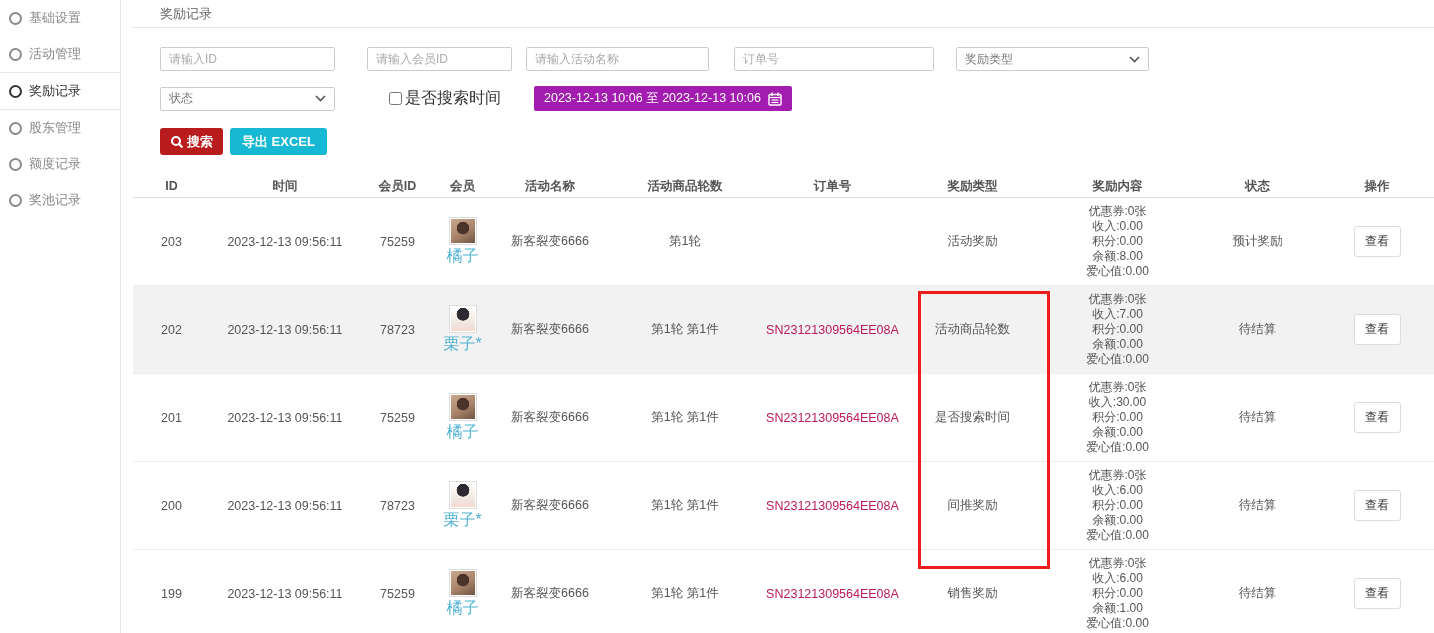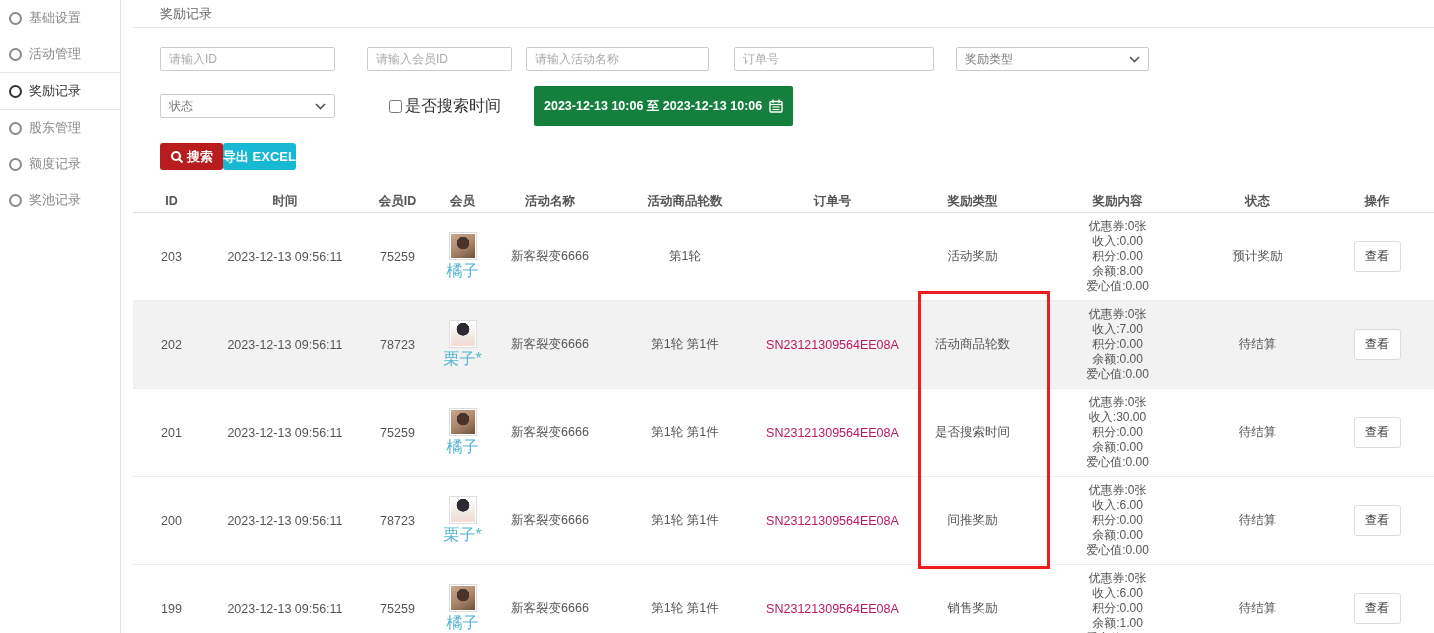--- a/index.html
+++ b/index.html
@@ -36,29 +36,29 @@
 
   .fake-select{height:24px;box-sizing:border-box;border:1px solid #ccc;border-radius:2px;background:#fff;
     display:flex;align-items:center;justify-content:space-between;padding:0 8px;cursor:pointer;}
   .fake-select .sel-text{color:#777;font-size:12px;}
   .chev{width:11px;height:7px;flex:0 0 auto;}
 
   .checkbox-group{margin-left:54px;display:flex;align-items:center;}
   .checkbox-group input{width:13px;height:13px;margin:0 3px 0 0;}
   .checkbox-group label{font-size:16px;color:#333;cursor:pointer;}
 
-  .date-btn{margin-left:33px;height:40px;border:none;border-radius:2px;background:#15803d;color:#fff;
-    font-family:inherit;font-size:12.5px;font-weight:bold;display:flex;align-items:center;padding:0 10px;cursor:pointer;}
+  .date-btn{margin-left:33px;height:25px;border:none;border-radius:2px;background:#a21caf;color:#fff;
+    font-family:inherit;font-size:12.5px;font-weight:normal;display:flex;align-items:center;padding:0 10px;cursor:pointer;}
   .date-btn svg{margin-left:7px;}
 
   .btn-search{height:27px;background:#b91c1c;color:#fff;border:none;border-radius:3px;font-family:inherit;
     font-size:13px;font-weight:bold;display:flex;align-items:center;padding:0 10px;cursor:pointer;}
   .btn-search svg{margin-right:3px;}
   .btn-export{height:27px;background:#17b8d3;color:#fff;border:none;border-radius:3px;font-family:inherit;
-    font-size:13px;font-weight:bold;padding:0 0;cursor:pointer;}
+    font-size:13px;font-weight:bold;margin-left:7px;padding:0 12px;cursor:pointer;}
 
   
   table.rec{width:100%;border-collapse:collapse;table-layout:fixed;margin-top:20px;}
   table.rec th{height:22px;font-weight:bold;color:#555;font-size:12.5px;text-align:center;
     border-bottom:1px solid #e0e0e0;padding:0;vertical-align:middle;}
   table.rec td{height:87px;text-align:center;vertical-align:middle;color:#555;font-size:12.5px;
     border-top:1px solid #ececec;padding:0;}
   table.rec tbody tr:first-child td{border-top:none;}
   tr.row-hl td{background:#f2f2f2;}
 

